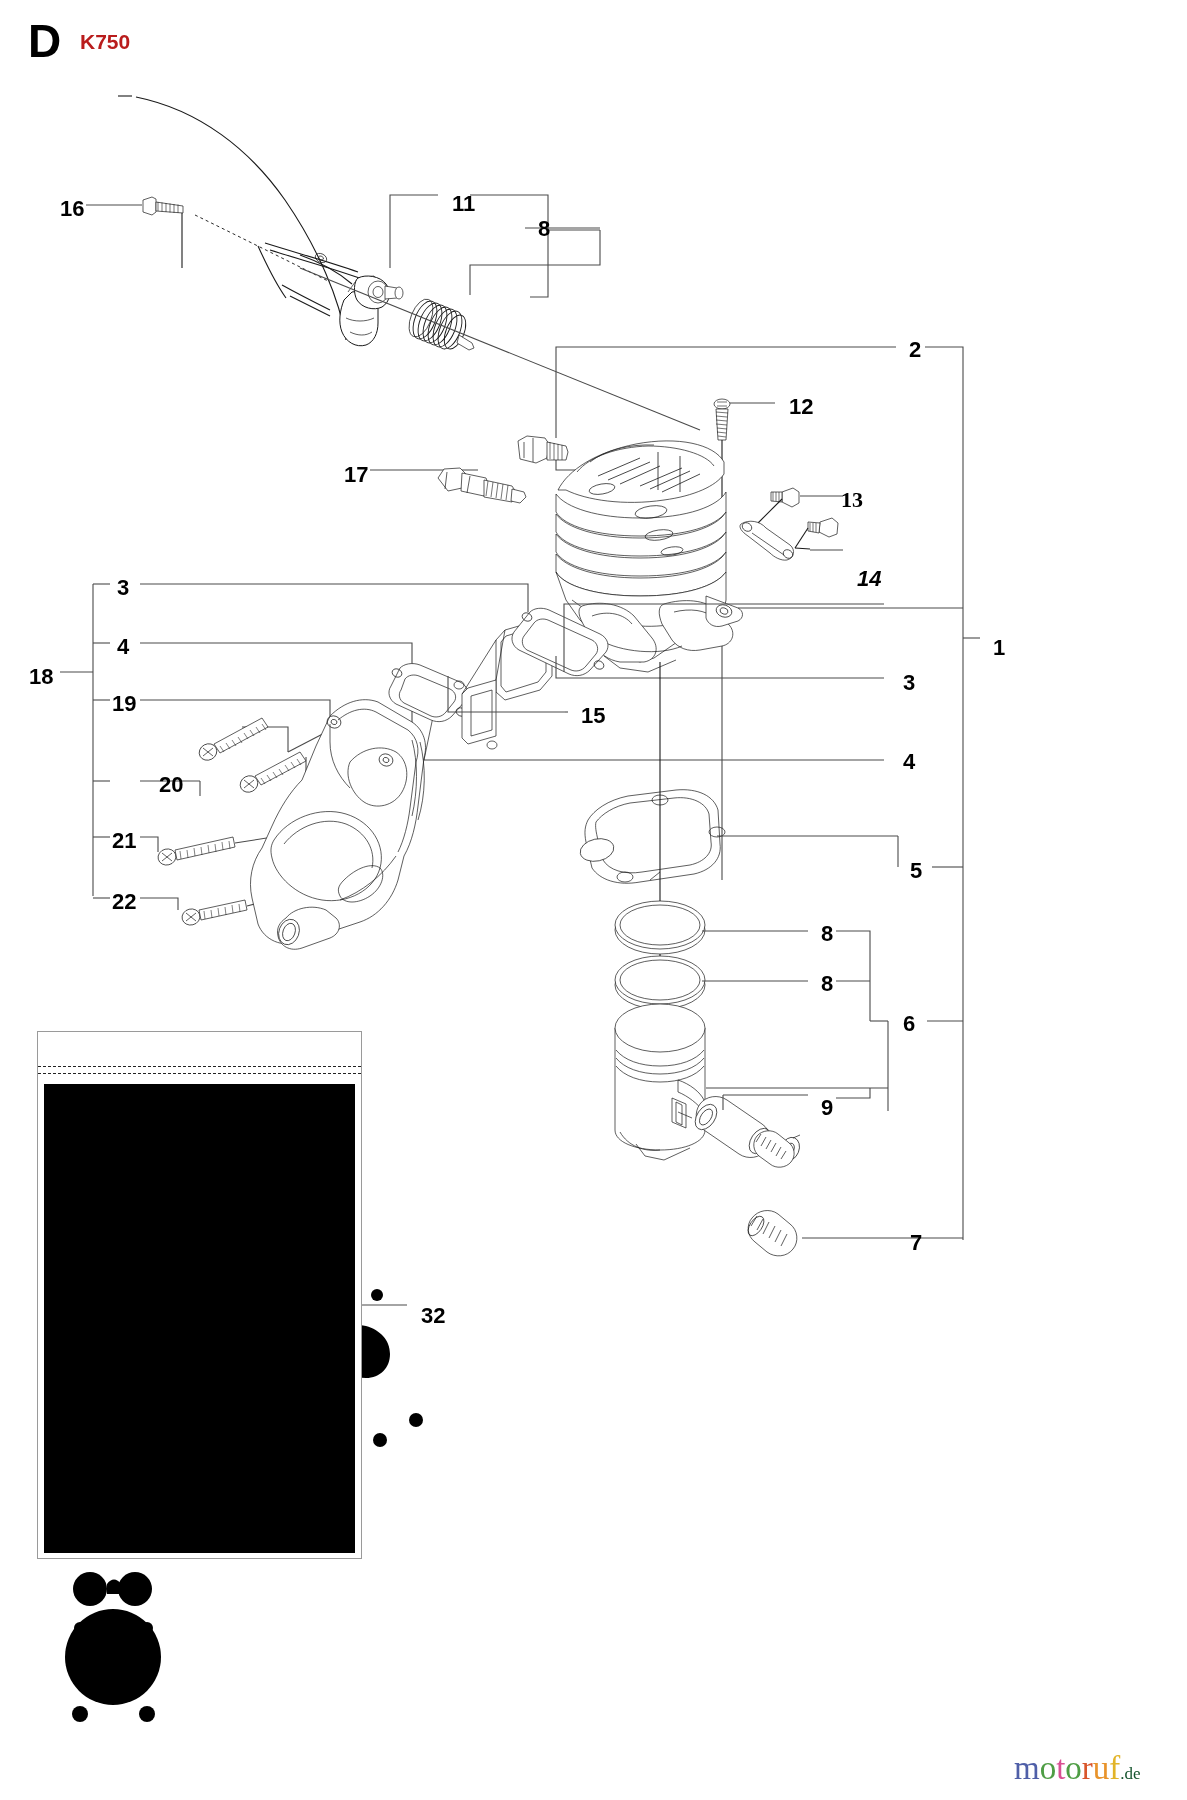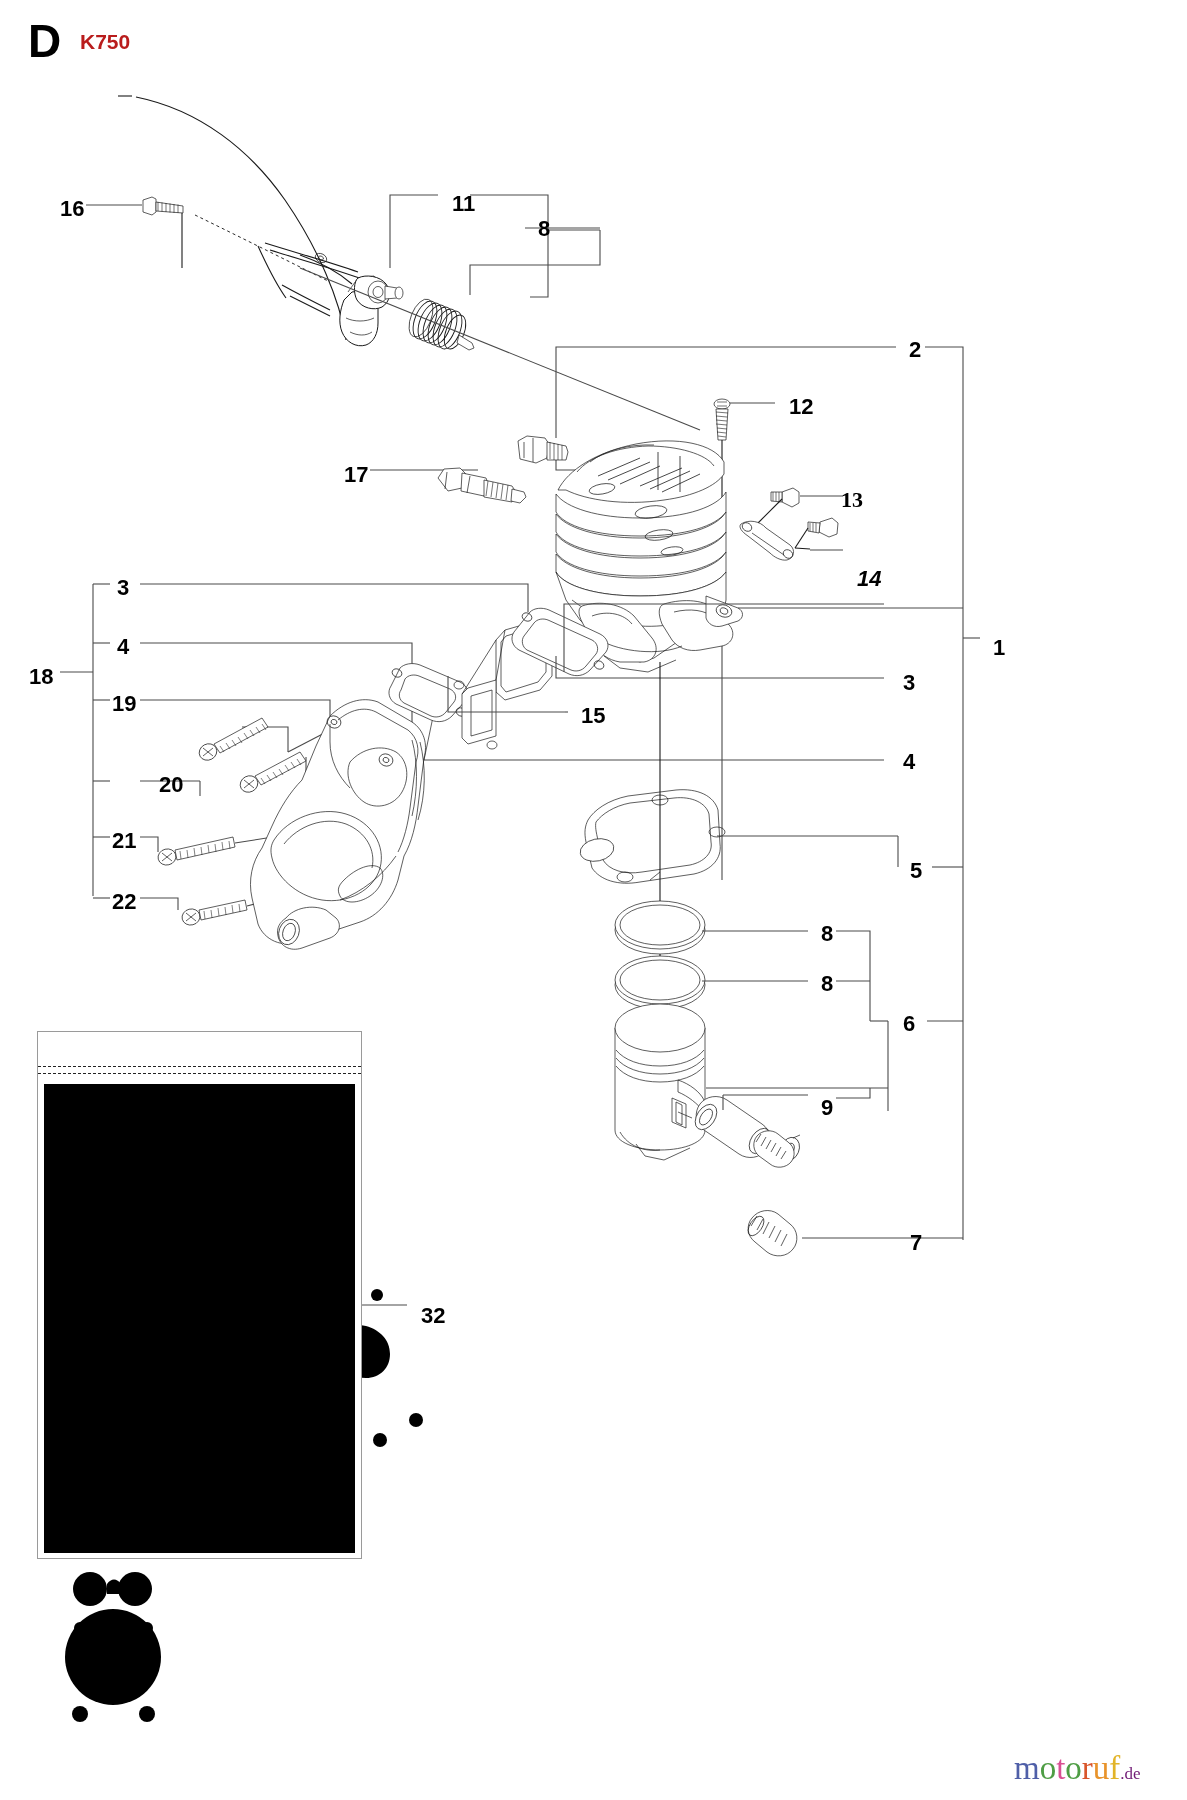--- a/index.html
+++ b/index.html
@@ -86,21 +86,21 @@
     position: absolute;
     left: 1014px;
     top: 1752px;
     font-family: "Liberation Serif", serif;
     font-size: 33px;
     line-height: 1;
     white-space: nowrap;
   }
   #watermark .wm-de {
     font-size: 17px;
-    color: #701a75;
+    color: #14532d;
   }
 </style>
 </head>
 <body>
 
 <div id="page">
 
   <div id="section-letter">D</div>
   <div id="model-name">K750</div>
 

